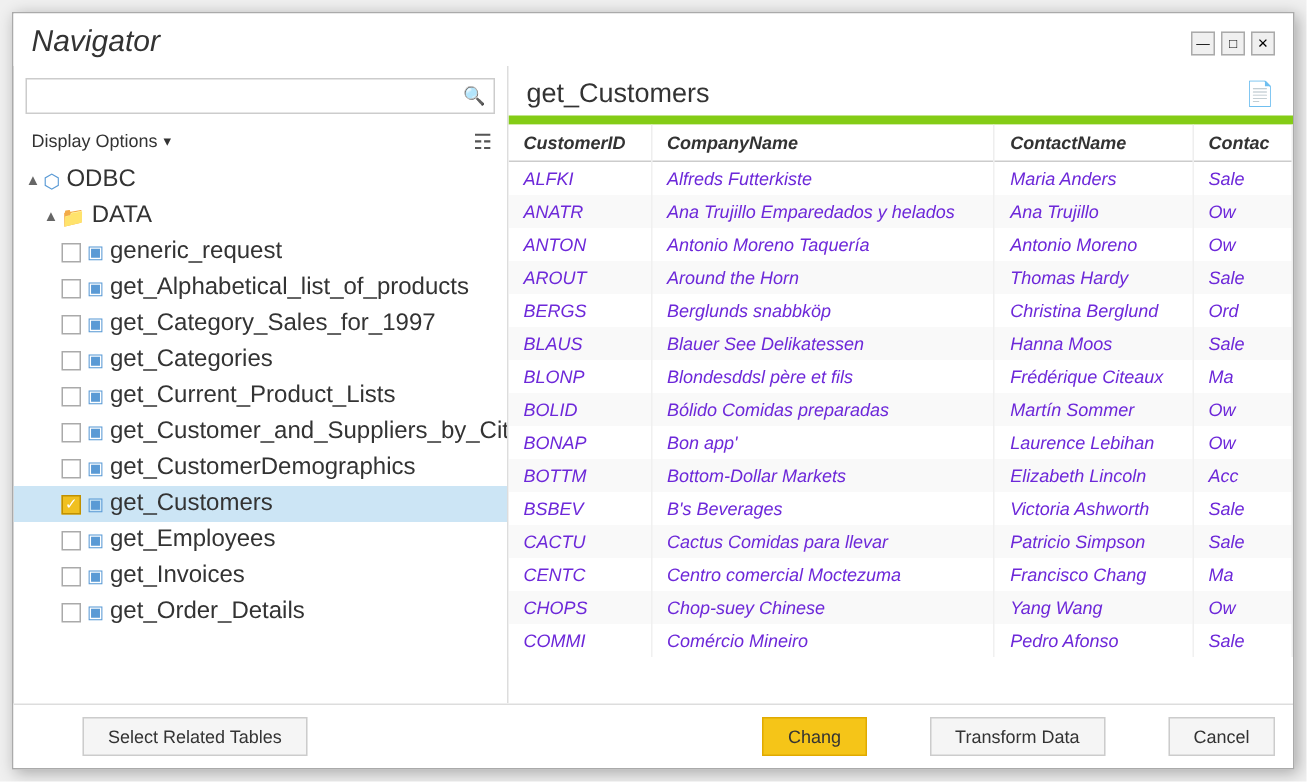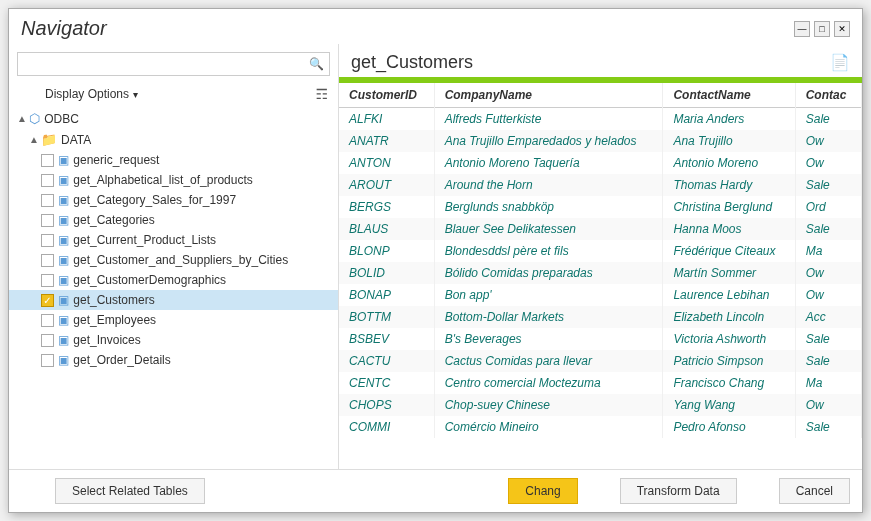--- a/index.html
+++ b/index.html
@@ -86,21 +86,20 @@
       top: 50%;
       transform: translateY(-50%);
       color: #666;
       font-size: 12px;
     }
     .display-options-bar {
       display: flex;
       align-items: center;
       justify-content: space-between;
       padding: 4px 8px;
-      margin-left: 24px;
     }
     .display-options-btn {
       display: flex;
       align-items: center;
       gap: 4px;
       cursor: pointer;
       font-size: 12px;
       color: #333;
       background: none;
       border: none;
@@ -128,21 +127,21 @@
       white-space: nowrap;
     }
     .tree-item.selected { background: #cce5f5; }
     .tree-item.level-0 { padding-left: 8px; }
     .tree-item.level-1 { padding-left: 20px; }
     .tree-item.level-2 { padding-left: 32px; }
     .tree-item-icon {
       margin-right: 4px;
       font-size: 13px;
     }
-    .tree-item-label { font-size: 12px; color: #333; }
+    .tree-item-label { font-size: 16px; color: #333; }
     .checkbox-icon {
       width: 13px;
       height: 13px;
       border: 1px solid #aaa;
       background: #fff;
       margin-right: 4px;
       display: flex;
       align-items: center;
       justify-content: center;
       font-size: 10px;
@@ -200,21 +199,21 @@
       padding: 5px 10px;
       font-weight: 600;
       font-size: 12px;
       color: #333;
       white-space: nowrap;
       border-right: 1px solid #eee;
     }
     td {
       padding: 4px 10px;
       font-size: 12px;
-      color: #0f766e;
+      color: #6d28d9;
       white-space: nowrap;
       border-right: 1px solid #f0f0f0;
     }
     tr:nth-child(even) td { background: #f9f9f9; }
     tr:nth-child(odd) td { background: #fff; }
     
     .footer {
       display: flex;
       align-items: center;
       justify-content: space-between;

